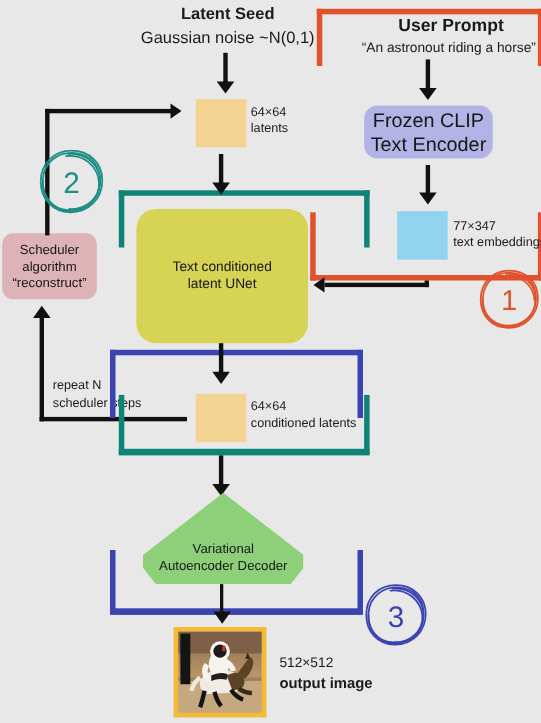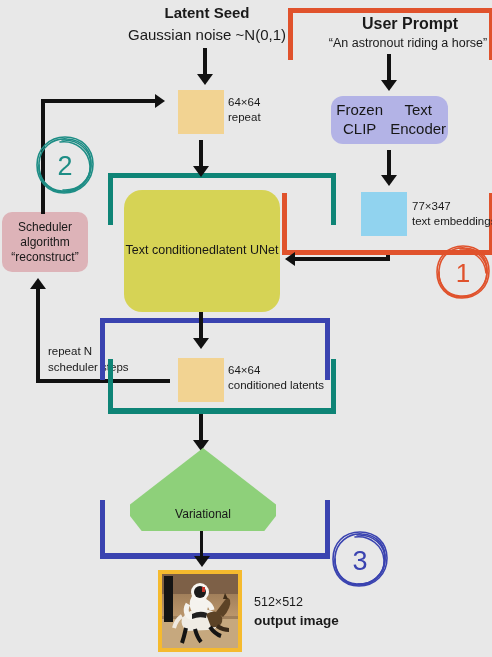--- a/index.html
+++ b/index.html
@@ -127,23 +127,23 @@
   <div class="vline" style="left:489px; top:193px; width:5px; height:62px; background:#e0522c;"></div>
 
   <div class="vline" style="left:203px; top:48px; width:4px; height:28px; background:#111;"></div>
   <div class="arrow-down" style="left:197px; top:74px;"></div>
 
   <div class="vline" style="left:387px; top:54px; width:4px; height:28px; background:#111;"></div>
   <div class="arrow-down" style="left:381px; top:80px;"></div>
 
   <div class="node box-latents" style="left:178px; top:90px; width:46px; height:44px;"></div>
   <div class="abs txt" style="left:228px; top:95px; font-size:11.5px;">64×64</div>
-  <div class="abs txt" style="left:228px; top:110px; font-size:11.5px;">repeat</div>
-
-  <div class="node box-clip" style="left:331px; top:96px; width:117px; height:48px; font-size:15px; flex-direction:row;">
+  <div class="abs txt" style="left:228px; top:110px; font-size:11.5px;">latents</div>
+
+  <div class="node box-clip" style="left:331px; top:96px; width:117px; height:48px; font-size:18px; flex-direction:column;">
     <span>Frozen CLIP</span>
     <span>Text Encoder</span>
   </div>
 
   <div class="vline" style="left:387px; top:150px; width:4px; height:27px; background:#111;"></div>
   <div class="arrow-down" style="left:381px; top:175px;"></div>
 
   <div class="node box-embed" style="left:361px; top:192px; width:46px; height:44px;"></div>
   <div class="abs txt" style="left:412px; top:199px; font-size:11.5px;">77×347</div>
   <div class="abs txt" style="left:412px; top:214px; font-size:11.5px;">text embeddings</div>
@@ -152,21 +152,21 @@
   <div class="hline" style="left:295px; top:257px; width:95px; height:4px; background:#111;"></div>
   <div class="arrow-left" style="left:285px; top:252px;"></div>
 
   <div class="hline" style="left:108px; top:173px; width:228px; height:5px; background:#0e8476;"></div>
   <div class="vline" style="left:108px; top:173px; width:5px; height:52px; background:#0e8476;"></div>
   <div class="vline" style="left:331px; top:173px; width:5px; height:52px; background:#0e8476;"></div>
 
   <div class="vline" style="left:199px; top:140px; width:4px; height:28px; background:#111;"></div>
   <div class="arrow-down" style="left:193px; top:166px;"></div>
 
-  <div class="node box-unet" style="left:124px; top:190px; width:156px; height:122px; font-size:12.5px; ">
+  <div class="node box-unet" style="left:124px; top:190px; width:156px; height:122px; font-size:12.5px; flex-direction:column;">
     <span>Text conditioned</span>
     <span>latent UNet</span>
   </div>
 
   <div class="node box-sched" style="left:2px; top:212px; width:86px; height:60px; font-size:12px; flex-direction:column;">
     <span>Scheduler</span>
     <span>algorithm</span>
     <span>“reconstruct”</span>
   </div>
 
@@ -196,20 +196,21 @@
   <div class="vline" style="left:108px; top:359px; width:5px; height:54px; background:#0e8476;"></div>
   <div class="vline" style="left:331px; top:359px; width:5px; height:54px; background:#0e8476;"></div>
 
   <div class="vline" style="left:199px; top:414px; width:4px; height:28px; background:#111;"></div>
   <div class="arrow-down" style="left:193px; top:440px;"></div>
 
   <div class="vae-wrap" style="left:130px; top:448px; width:146px; height:83px;">
     <div class="vae-shape"></div>
     <div class="vae-label" style="font-size:12px;text-align:center;">
       <div>Variational</div>
+      <div>Autoencoder Decoder</div>
     </div>
   </div>
 
   <div class="vline" style="left:100px; top:500px; width:5px; height:58px; background:#3a43b0;"></div>
   <div class="hline" style="left:100px; top:553px; width:230px; height:6px; background:#3a43b0;"></div>
   <div class="vline" style="left:325px; top:500px; width:5px; height:58px; background:#3a43b0;"></div>
 
   <div class="vline" style="left:200px; top:531px; width:3px; height:28px; background:#111;"></div>
   <div class="arrow-down" style="left:194px; top:556px;"></div>
 

